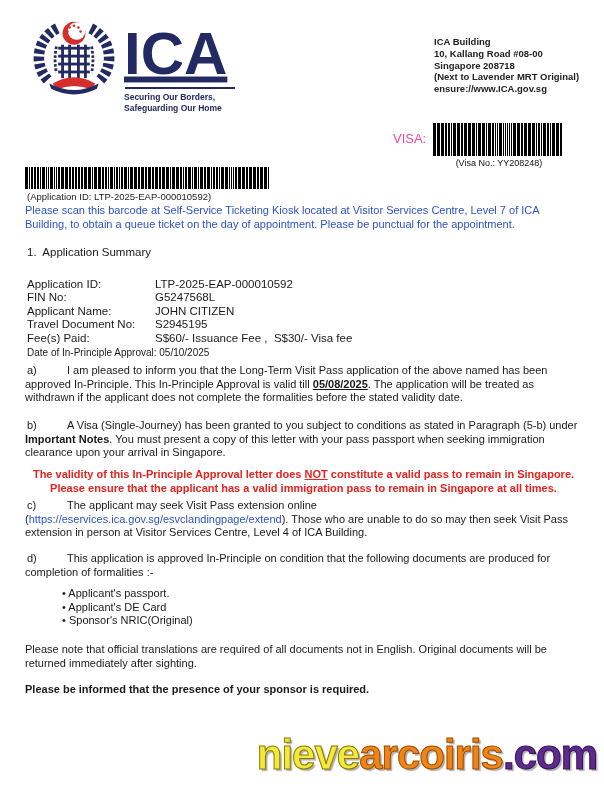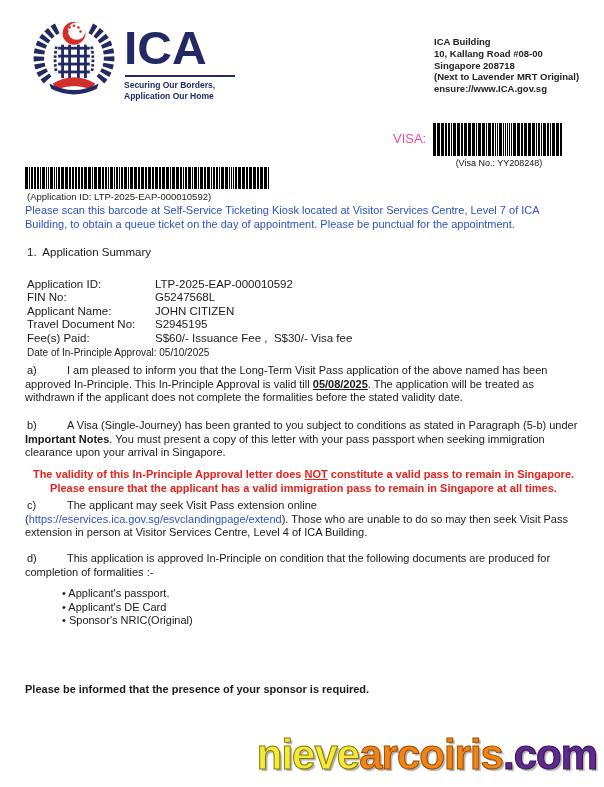--- a/index.html
+++ b/index.html
@@ -4,21 +4,21 @@
 <style>
   html,body{margin:0;padding:0;background:#888;}
   .page{
     position:relative;width:604px;height:787px;background:#ffffff;
     font-family:"Liberation Sans", sans-serif;color:#1a1a1a;overflow:hidden;
     margin:0 auto;
   }
   
   .emblem{position:absolute;left:30px;top:12px;width:88px;height:90px;}
   .brand{position:absolute;left:124px;top:24px;width:140px;}
-  .brand-word{font-size:48px;font-weight:800;color:var(--navy);line-height:1;letter-spacing:0px;transform:scaleY(.98);}
+  .brand-word{font-size:60px;font-weight:800;color:var(--navy);line-height:1;letter-spacing:0px;transform:scaleY(.98);text-decoration:underline;}
   .brand-rule{width:110px;height:2px;background:var(--navy);margin:3px 0 3px 1px;}
   .brand-tag{font-size:8.5px;font-weight:bold;color:var(--navy);line-height:1.3;}
   .address{position:absolute;left:434px;top:36px;font-size:9.5px;font-weight:bold;line-height:1.24;color:#222;}
   
   .barcode{display:flex;align-items:stretch;overflow:hidden;background:#fff;}
   .barcode i{flex:none;background:#000;height:100%;}
   .visa-label{position:absolute;left:393px;top:131px;font-size:13px;color:#ec4899;}
   .visa-barcode{position:absolute;left:433px;top:123px;width:132px;height:33px;}
   .visa-caption{position:absolute;left:433px;top:158px;width:132px;text-align:center;font-size:9px;color:#111;white-space:nowrap;}
   .app-barcode{position:absolute;left:25px;top:167px;width:246px;height:22px;}
@@ -89,21 +89,21 @@
       <path d="M26,80 Q50,66 74,80 L70,87 Q50,79 30,87 Z" fill="#d42e2a"></path>
       <path d="M22,80 Q50,95 78,80 L76,86 Q50,99 24,86 Z" fill="#232a63"></path>
     </svg>
   </div>
 
   <div class="brand">
     <div class="brand-word">ICA</div>
     <div class="brand-rule"></div>
     <div class="brand-tag">
       <div>Securing Our Borders,</div>
-      <div>Application Our Home</div>
+      <div>Safeguarding Our Home</div>
     </div>
   </div>
 
   <div class="address">
     <div>ICA Building</div>
     <div>10, Kallang Road #08-00</div>
     <div>Singapore 208718</div>
     <div>(Next to Lavender MRT Original)</div>
     <div>ensure://www.ICA.gov.sg</div>
   </div>
@@ -271,17 +271,18 @@
   <div class="para pc"><span class="marker">c)</span><span>The applicant may seek Visit Pass extension online (</span><a class="link" href="#">https://eservices.ica.gov.sg/esvclandingpage/extend</a><span>). Those who are unable to do so may then seek Visit Pass extension in person at Visitor Services Centre, Level 4 of ICA Building.</span></div>
 
   <div class="para pd"><span class="marker">d)</span><span>This application is approved In-Principle on condition that the following documents are produced for completion of formalities :-</span></div>
 
   <ul class="bullets">
     <li>Applicant's passport.</li>
     <li>Applicant's DE Card</li>
     <li>Sponsor's NRIC(Original)</li>
   </ul>
 
+  <div class="para translations">Please note that official translations are required of all documents not in English. Original documents will be returned immediately after sighting.</div>
   <div class="para sponsor">Please be informed that the presence of your sponsor is required.</div>
 
   <div class="watermark"><span class="wm-1">nieve</span><span class="wm-2">arcoiris</span><span class="wm-3">.com</span></div>
 
 </div>
 
 </body></html>

